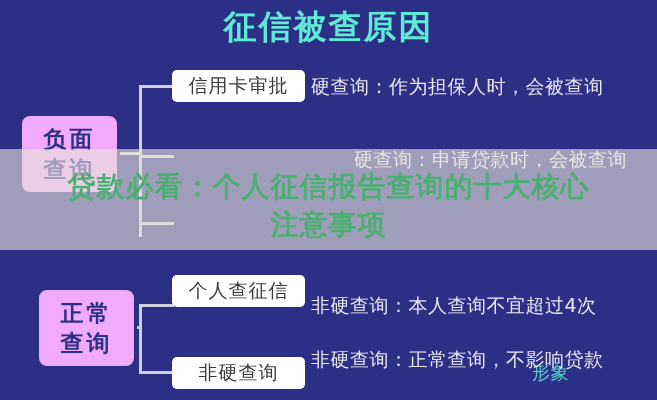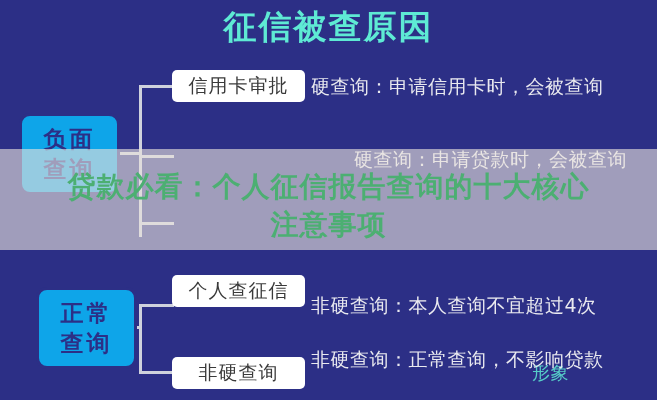--- a/index.html
+++ b/index.html
@@ -23,21 +23,21 @@
     color: #5eead4;
     font-size: 33px;
     font-weight: 700;
     letter-spacing: 2px;
     line-height: 42px;
   }
 
   
   .root-box {
     position: absolute;
-    background: #0ea5e9;
+    background: #f0abfc;
     border: 3px solid #2c2f86;
     border-radius: 11px;
     color: #2c2f86;
     font-size: 23px;
     font-weight: 700;
     letter-spacing: 3px;
     display: flex;
     flex-direction: column;
     align-items: center;
     justify-content: center;
@@ -163,21 +163,21 @@
     <span>正常</span>
     <span>查询</span>
   </div>
 
   <div id="watermark-text">形象</div>
 
   <div class="leaf-pill" id="leaf-1">信用卡审批</div>
   <div class="leaf-pill" id="leaf-4">个人查征信</div>
   <div class="leaf-pill" id="leaf-5">非硬查询</div>
 
-  <div class="leaf-desc" id="desc-1">硬查询：申请信用卡时，会被查询</div>
+  <div class="leaf-desc" id="desc-1">硬查询：作为担保人时，会被查询</div>
   <div class="leaf-desc" id="desc-2">硬查询：申请贷款时，会被查询</div>
   <div class="leaf-desc" id="desc-4">非硬查询：本人查询不宜超过4次</div>
   <div class="leaf-desc" id="desc-5">非硬查询：正常查询，不影响贷款</div>
 
   <div id="overlay-band"></div>
 
   <div id="overlay-headline">贷款必看：个人征信报告查询的十大核心注意事项</div>
 
 </div>
 

